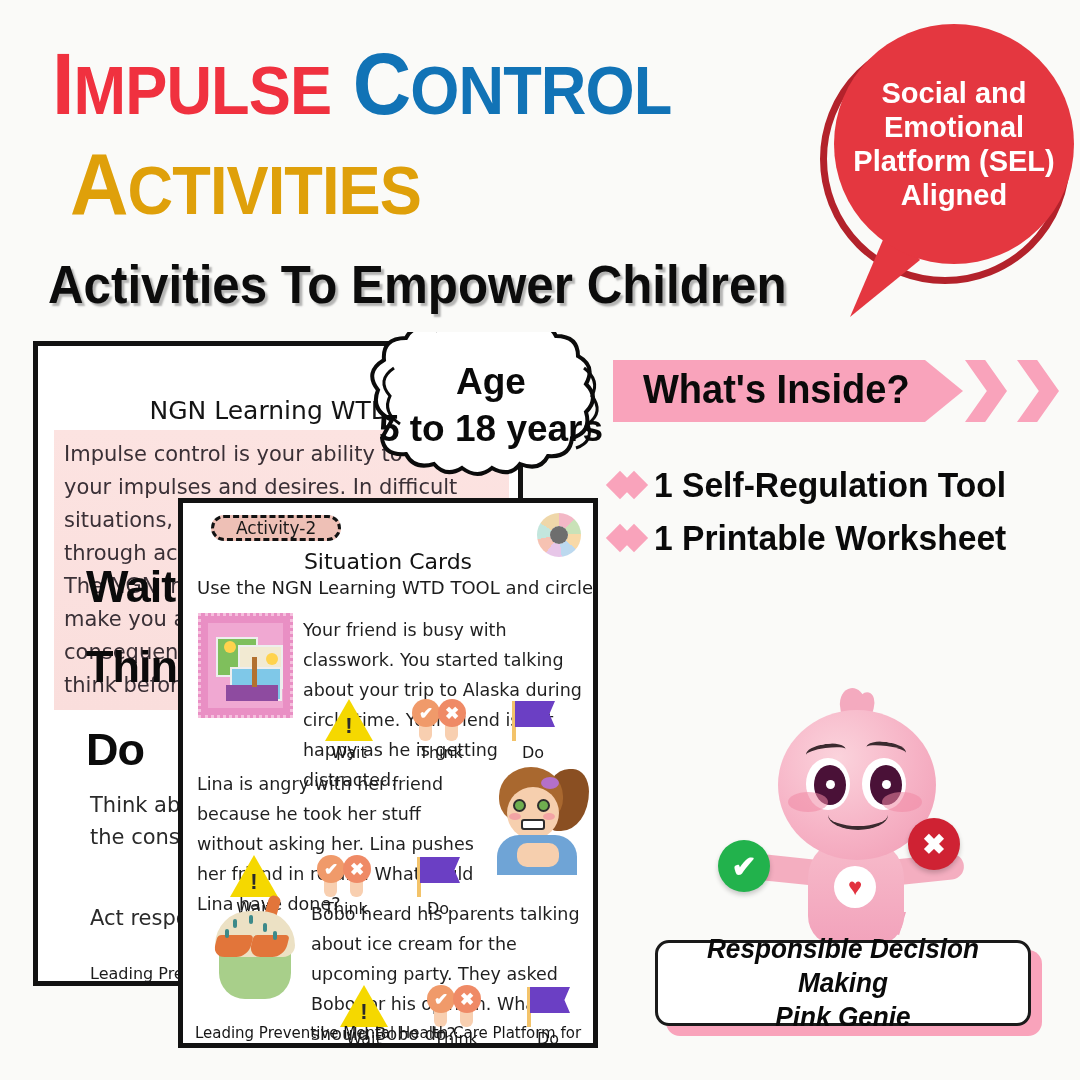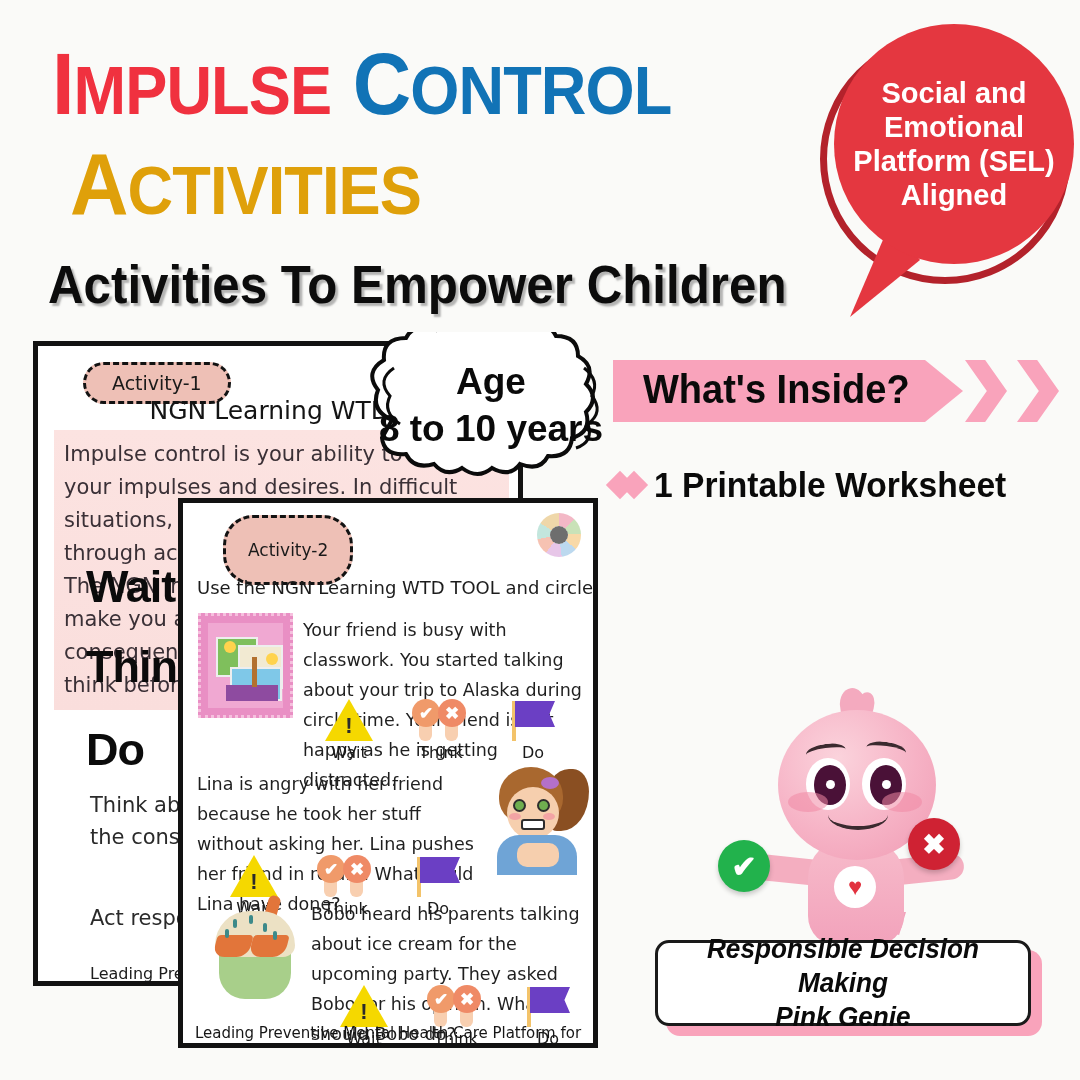--- a/index.html
+++ b/index.html
@@ -118,21 +118,21 @@
     position:absolute; left:52px; top:618px;
     font-family:"DejaVu Sans", sans-serif; font-size:16px; color:#1c1c1c;
     white-space:nowrap;
   }
 
   
   #ws2 {
     position:absolute; left:178px; top:498px; width:420px; height:550px;
     background:#fff; border:5px solid #121212; overflow:hidden;
   }
-  #ws2-pill { left:40px; top:12px; font-size:17px; padding:22px 22px; }
+  #ws2-pill { left:28px; top:12px; font-size:17px; padding:0 22px; }
   #ws2-logo {
     position:absolute; right:12px; top:10px; width:44px; height:44px;
     border-radius:50%;
     background:
       radial-gradient(circle at 50% 50%, #ffffff 0 28%, transparent 29%),
       conic-gradient(#f3b8c6 0 12%, #c9e2b8 12% 24%, #f8d9a8 24% 36%,
                      #bcd9ef 36% 48%, #e7c6e8 48% 60%, #f6c2b2 60% 72%,
                      #c3e6dd 72% 84%, #efd7a9 84% 100%);
   }
   #ws2-logo-inner {
@@ -382,21 +382,20 @@
 Platform (SEL)
 Aligned</div>
     </div>
   </div>
 </div>
 
 <div id="ws1">
   <div id="ws1-corner"></div>
   <div id="ws1-corner-b"></div>
 
-  <div id="ws1-pill" class="act-pill">Activity-1</div>
   <div id="ws1-head">NGN Learning WTD TOOL</div>
   <div id="ws1-para">Impulse control is your ability to control your impulses and desires. In difficult situations, impulse control can be lost through actions, thoughts, or behaviors. The NGN Impulsive Control Tool aims to make you aware that all actions have consequences and you need to stop and think before making any decision.</div>
 
   <div id="wtd-wait" class="wtd-word">Wait</div>
   <div id="ws1-orange"></div>
   <div id="ws1-orange2"></div>
   <div id="wtd-think" class="wtd-word">Think</div>
   <div id="wtd-do" class="wtd-word">Do</div>
 
   <div id="ws1-body1" class="ws1-body">Think about what you want to do and the consequences. Is it right or wrong?</div>
@@ -404,20 +403,21 @@
   <div id="ws1-foot">Leading Preventive Mental Health Care Platform for Children &amp; Teens</div>
 </div>
 
 <div id="ws2">
   <div id="ws2-pill" class="act-pill">Activity-2</div>
 
   <div id="ws2-logo">
     <div id="ws2-logo-inner"></div>
   </div>
 
+  <div id="ws2-title">Situation Cards</div>
   <div id="ws2-instr">Use the NGN Learning WTD TOOL and circle your answer.</div>
 
   <div id="stamp1">
     <div id="stamp1-in">
       <div class="photo-a"></div>
       <div class="photo-b"></div>
       <div class="photo-c"></div>
       <div class="photo-d"></div>
       <div class="sun" style="left:16px;top:18px"></div>
       <div class="sun" style="left:58px;top:30px"></div>
@@ -532,31 +532,38 @@
     <path d="M40 88
              q-22 -10 -14 -30 q-14 -18 6 -30 q-2 -22 22 -22 q8 -16 30 -8
              q12 -14 30 -2 q14 -14 32 -2 q16 -12 30 2 q20 -8 28 8
              q22 0 22 20 q18 10 8 28 q14 14 0 28 q6 20 -14 26
              q-2 20 -24 18 q-8 16 -28 8 q-10 14 -28 4
              q-14 12 -30 0 q-16 10 -28 -4 q-20 6 -28 -10 q-22 2 -24 -16 z" fill="#ffffff" stroke="#0b0b0b" stroke-width="4"></path>
     <path d="M48 92 q-18 -12 -10 -28 q-14 -16 4 -28" fill="none" stroke="#0b0b0b" stroke-width="3"></path>
     <path d="M232 36 q16 12 8 28 q12 16 -4 28 q6 18 -12 24" fill="none" stroke="#0b0b0b" stroke-width="3"></path>
   </svg>
   <div id="age-cloud-text">Age
-8 to 10 years</div>
+5 to 18 years</div>
 </div>
 
 <div id="wi-banner">
   <div id="wi-banner-bg"></div>
   <div id="wi-title">What's Inside?</div>
 </div>
 <div id="wi-chev1" class="wi-chev"></div>
 <div id="wi-chev2" class="wi-chev"></div>
 
 <div id="wi-list">
+  <div class="wi-item">
+    <div class="wi-bullet">
+      <div class="wi-d1"></div>
+      <div class="wi-d2"></div>
+    </div>
+    <div class="wi-text">1 Self-Regulation Tool</div>
+  </div>
   <div class="wi-item">
     <div class="wi-bullet">
       <div class="wi-d1"></div>
       <div class="wi-d2"></div>
     </div>
     <div class="wi-text">1 Printable Worksheet</div>
   </div>
 </div>
 
 <div id="genie">

